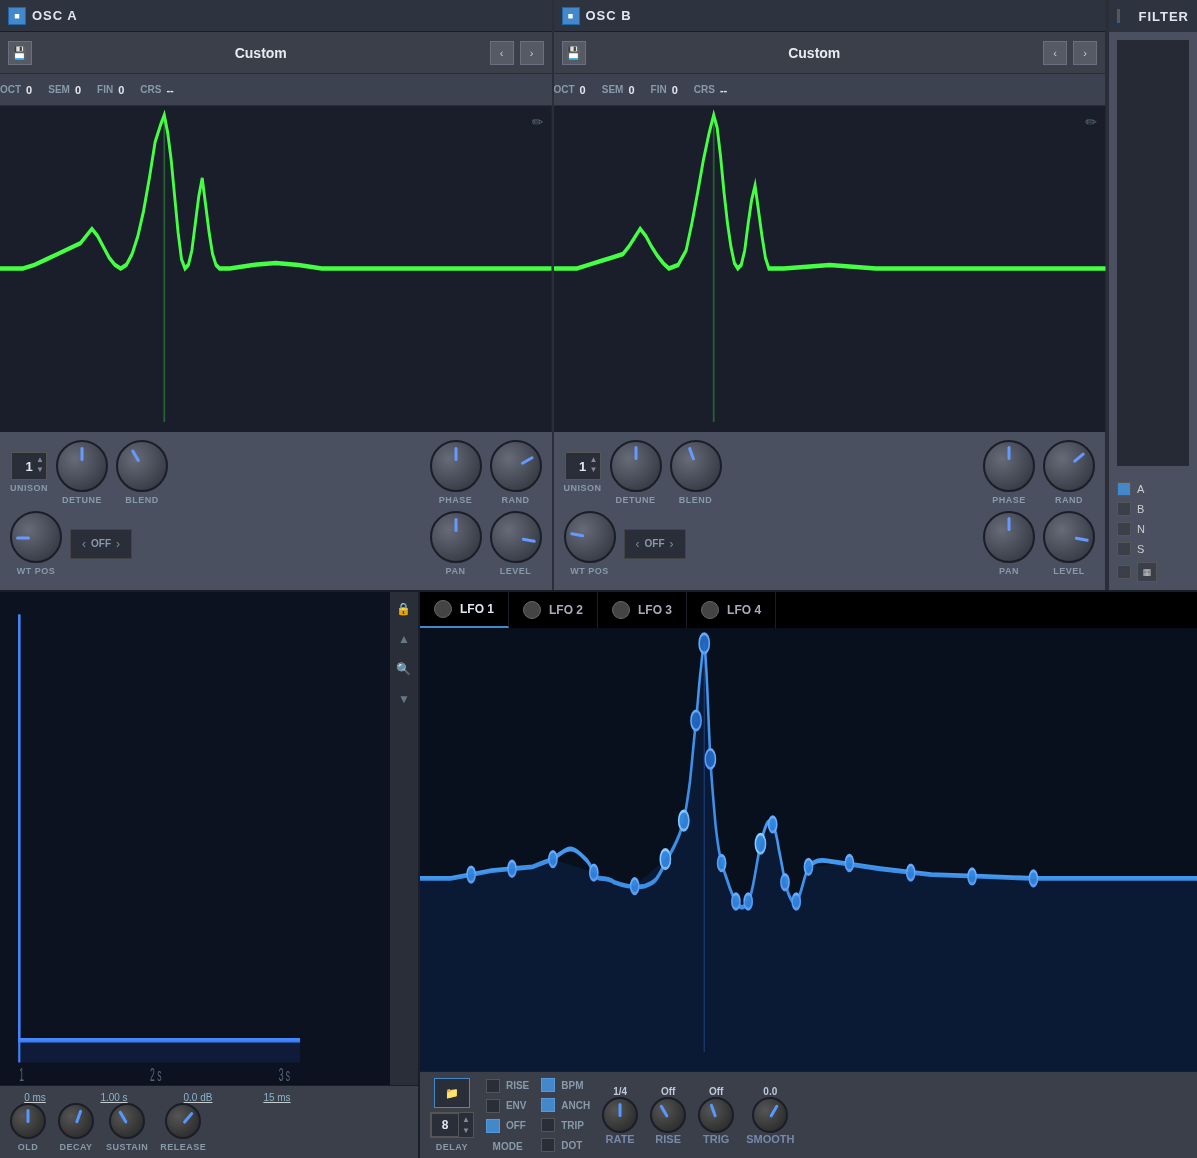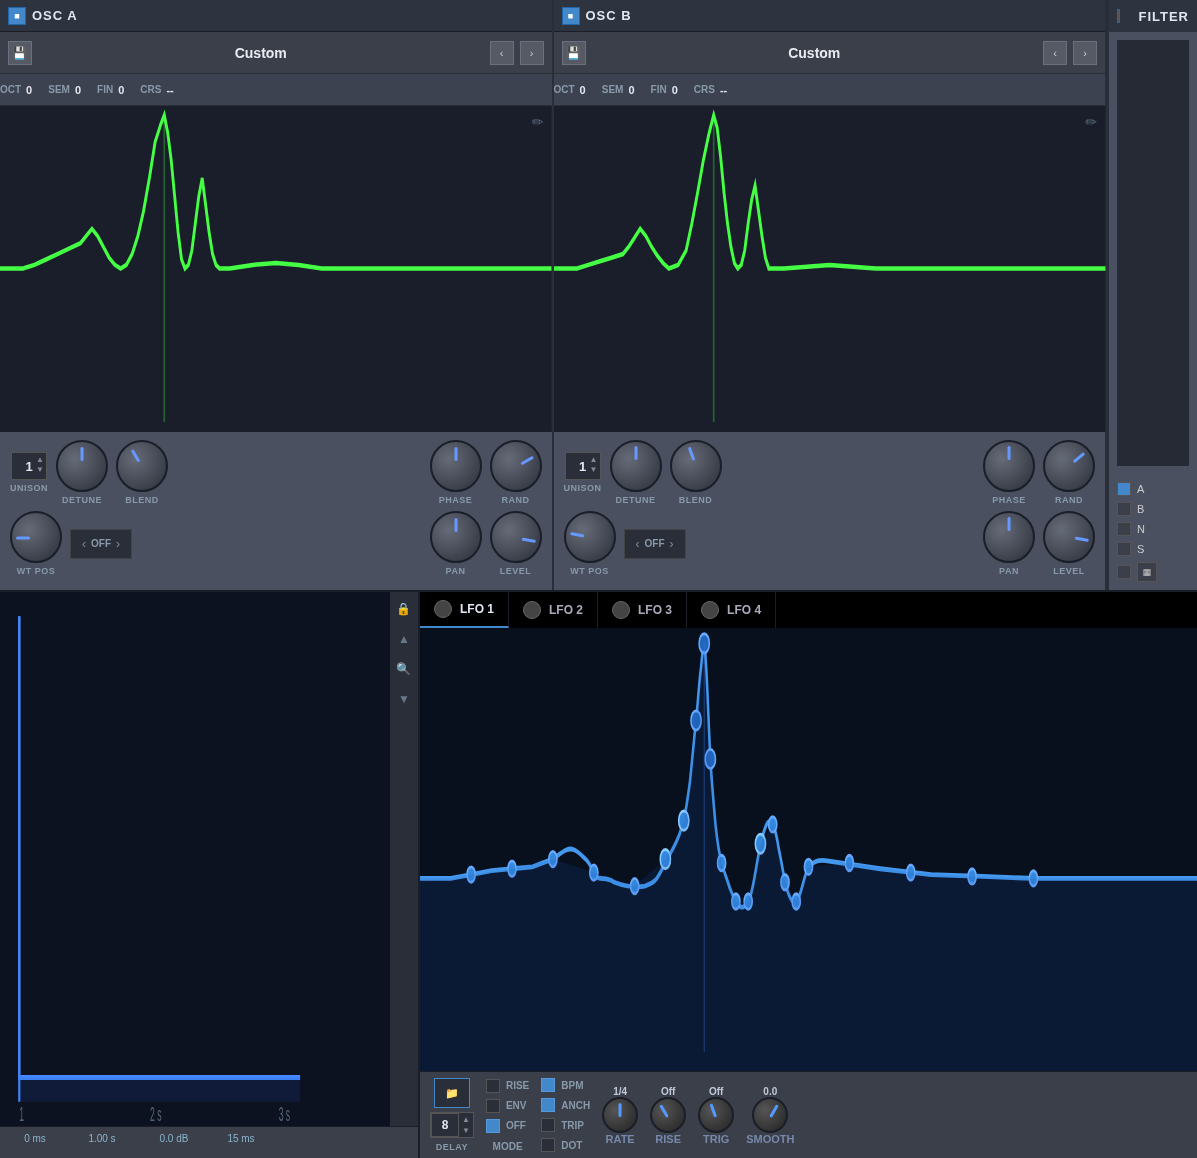--- a/index.html
+++ b/index.html
@@ -413,22 +413,23 @@
     }
 
     .env-controls {
       background: #3a3f4a;
       padding: 6px 10px;
       border-top: 1px solid #1a1e28;
     }
 
     .param-row {
       display: flex;
-      gap: 12px;
-      margin-bottom: 8px;
+      gap: 24px;
+      margin-bottom: 0;
+      text-decoration: underline;
     }
 
     .param-value {
       color: #8ab4cc;
       font-size: 10px;
       text-align: center;
     }
 
     .param-knob-row {
       display: flex;
@@ -855,20 +856,46 @@
           <div class="env-sidebar-btn">▼</div>
         </div>
       </div>
 
       <div class="env-controls">
         <div class="param-row">
           <span class="param-value" style="width:50px">0 ms</span>
           <span class="param-value" style="width:60px">1.00 s</span>
           <span class="param-value" style="width:60px">0.0 dB</span>
           <span class="param-value" style="width:50px">15 ms</span>
+        </div>
+        <div class="param-knob-row">
+          <div class="knob-group">
+            <div class="knob knob-small" style="background: radial-gradient(circle at 35% 35%, #555, #222);">
+              <div class="knob-indicator" style="background:#5599ff"></div>
+            </div>
+            <span class="knob-label">OLD</span>
+          </div>
+          <div class="knob-group">
+            <div class="knob knob-small" style="background: radial-gradient(circle at 35% 35%, #555, #222);">
+              <div class="knob-indicator" style="background:#5599ff; transform:translateX(-50%) rotate(20deg); transform-origin: 1.5px 15px;"></div>
+            </div>
+            <span class="knob-label">DECAY</span>
+          </div>
+          <div class="knob-group">
+            <div class="knob knob-small" style="background: radial-gradient(circle at 35% 35%, #555, #222);">
+              <div class="knob-indicator" style="background:#5599ff; transform:translateX(-50%) rotate(-30deg); transform-origin: 1.5px 15px;"></div>
+            </div>
+            <span class="knob-label">SUSTAIN</span>
+          </div>
+          <div class="knob-group">
+            <div class="knob knob-small" style="background: radial-gradient(circle at 35% 35%, #555, #222);">
+              <div class="knob-indicator" style="background:#5599ff; transform:translateX(-50%) rotate(40deg); transform-origin: 1.5px 15px;"></div>
+            </div>
+            <span class="knob-label">RELEASE</span>
+          </div>
         </div>
       </div>
     </div>
 
     <div class="lfo-section">
       <div class="lfo-tabs">
         <div class="lfo-tab active">
           <div class="env-tab-icon"></div>
           <span>LFO 1</span>
         </div>

